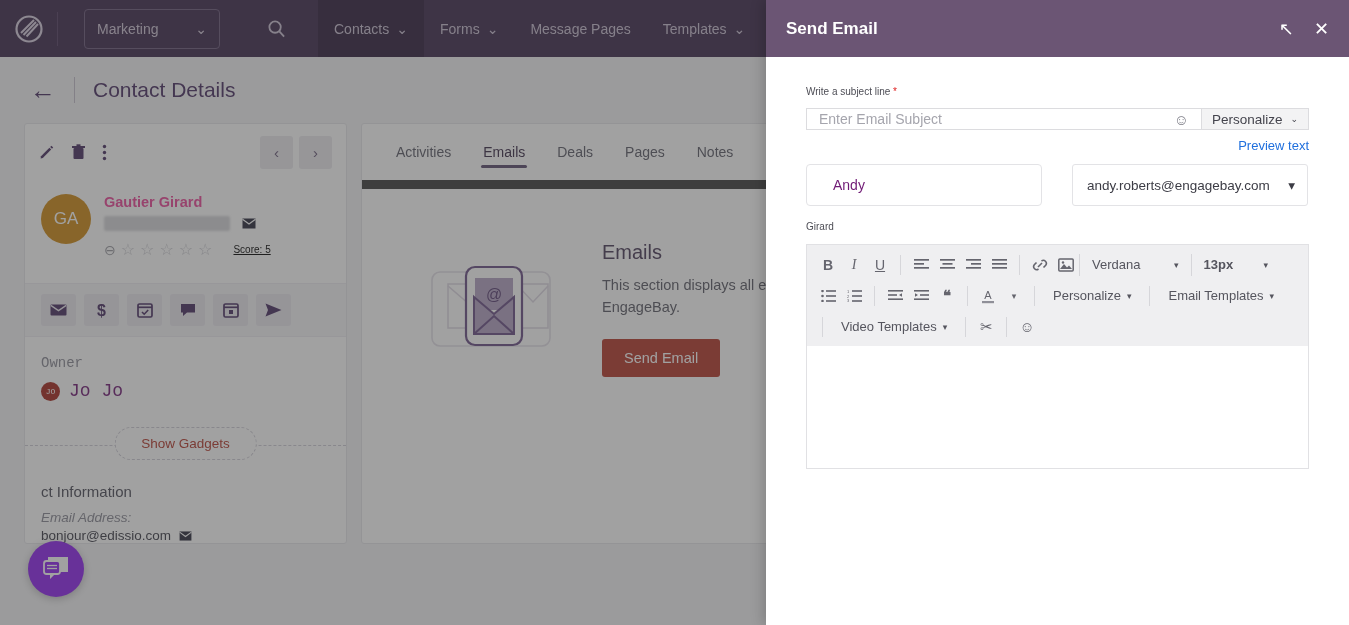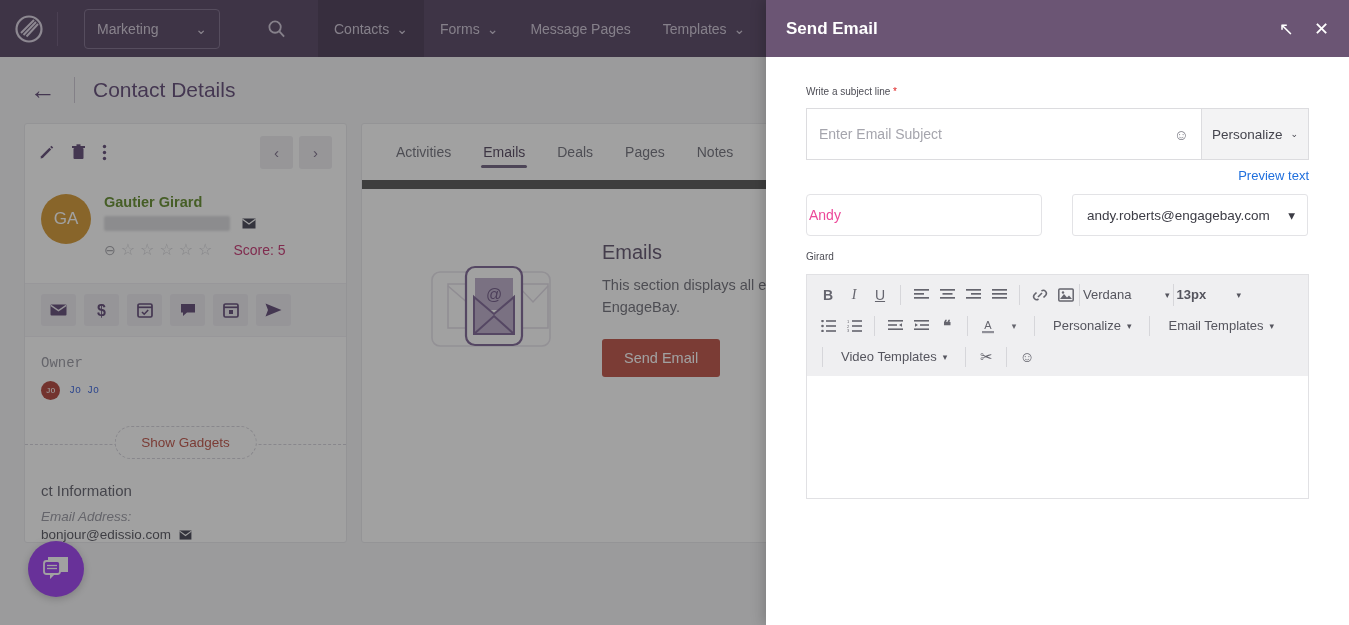--- a/index.html
+++ b/index.html
@@ -55,46 +55,46 @@
   .lc-nav { margin-left: auto; display: flex; gap: 6px; }
   .lc-navbtn {
     width: 33px; height: 33px; background: #ebe9ee; border-radius: 3px;
     display: flex; align-items: center; justify-content: center; color: #6a5a78; font-size: 15px;
   }
   .lc-person { display: flex; padding: 14px 16px 6px 16px; gap: 13px; }
   .avatar {
     width: 50px; height: 50px; border-radius: 50%; background: #cf8a16; color: #fff;
     display: flex; align-items: center; justify-content: center; font-size: 17px; flex: 0 0 50px;
   }
-  .person-name { font-size: 14.5px; font-weight: bold; color: #4d7c0f; }
+  .person-name { font-size: 14.5px; font-weight: bold; color: #ec4899; }
   .blur-mail { width: 126px; height: 15px; background: #d6d6da; border-radius: 2px; margin-top: 6px;
     filter: blur(1.2px); display: inline-block; vertical-align: middle; }
   .mail-row { display: flex; align-items: center; gap: 12px; }
   .mail-badge { color: #2a2a3c; font-size: 12px; margin-top: 6px; }
   .rating-row { display: flex; align-items: center; gap: 5px; margin-top: 9px; }
   .star { color: #c9c9cf; font-size: 16px; }
   .ban { color: #9b9ba2; font-size: 14px; }
-  .score { margin-left: 16px; color: #be185d; font-size: 14px; }
+  .score { margin-left: 16px; color: #000000; font-size: 10px; text-decoration: underline; }
 
   .lc-toolbar {
     display: flex; gap: 8px; padding: 10px 16px; background: #f6f5f8;
     border-top: 1px solid #eeecf1; border-bottom: 1px solid #eeecf1; margin-top: 18px;
   }
   .tool-btn {
     width: 35px; height: 32px; background: #e9e7ee; border-radius: 3px;
     display: flex; align-items: center; justify-content: center; color: #4a2f63;
   }
   .owner-wrap { padding: 18px 16px 4px 16px; font-family: Liberation Mono, monospace; }
   .owner-label { color: #8a8a95; font-size: 14px; }
   .owner-row { display: flex; align-items: center; gap: 9px; margin-top: 10px; }
   .owner-av {
     width: 19px; height: 19px; border-radius: 50%; background: #a5291f; color: #fff;
     font-size: 8px; display: flex; align-items: center; justify-content: center;
   }
-  .owner-name { color: #1d4ed8; font-size: 10px; }
+  .owner-name { color: #701a75; font-size: 18px; }
   .gadget-wrap { position: relative; margin-top: 20px; height: 40px; }
   .gadget-line { position: absolute; top: 20px; left: 0; right: 0; border-top: 1px dashed #cfcdd6; }
   .show-gadgets {
     position: absolute; left: 50%; top: 2px; transform: translateX(-50%);
     border: 1px dashed #cfcdd6; border-radius: 18px; background: #fff;
     padding: 8px 26px; color: #b4392c; font-size: 13.5px; white-space: nowrap;
   }
   .contact-info-head { padding: 18px 16px 4px 16px; color: #4c4c58; font-size: 15px; }
   .ci-label { padding: 6px 16px 0 16px; color: #8a8a95; font-size: 13.5px; font-style: italic; }
   .ci-value { padding: 3px 16px 0 16px; color: #3c3c47; font-size: 13.5px; display: flex; gap: 8px; align-items: center; }
@@ -144,60 +144,60 @@
     padding: 0 20px; flex: 0 0 57px;
   }
   .modal-title { color: #ffffff; font-size: 17px; font-weight: bold; }
   .modal-head-icons { margin-left: auto; display: flex; align-items: center; gap: 20px; }
   .mh-icon { color: #ffffff; font-size: 18px; line-height: 1; }
 
   .modal-body { flex: 1; padding: 14px 40px 0 40px; overflow: hidden; }
   .field-label { color: #4d4d55; font-size: 10px; margin-top: 15px; }
   .req { color: #e02020; }
 
-  .subject-row { display: flex; margin-top: 11px; height: 52px; }
+  .subject-row { display: flex; margin-top: 11px; height: 22px; }
   .subject-box {
     flex: 1; border: 1px solid #dcdcdf; border-right: none; display: flex;
     align-items: center; padding: 0 12px; background: #fff;
   }
   .subject-input {
     flex: 1; border: none; outline: none; font-size: 14px; color: #3c3c45;
     font-family: "Liberation Sans", sans-serif; background: transparent;
   }
   .subject-input::placeholder { color: #a5a5ad; }
   .emoji-ico { color: #7b7b85; font-size: 15px; }
   .personalize-btn {
     width: 108px; border: 1px solid #dcdcdf; background: #f3f3f4;
     display: flex; align-items: center; justify-content: center; gap: 8px;
     color: #44444d; font-size: 13.5px;
   }
   .preview-link { text-align: right; margin-top: 8px; color: #1f6fdd; font-size: 13px; }
 
   .from-row { display: flex; gap: 30px; margin-top: 11px; }
   .from-name {
     width: 236px; height: 42px; border: 1px solid #e3e3e6; border-radius: 4px;
-    display: flex; align-items: center; padding: 0 2px; color: #ec4899; font-size: 14px;
+    display: flex; align-items: center; padding: 0 26px; color: #701a75; font-size: 14px;
   }
   .from-email {
     width: 236px; height: 42px; border: 1px solid #e3e3e6; border-radius: 3px;
     display: flex; align-items: center; padding: 0 12px 0 14px;
     color: #3c3c45; font-size: 13.5px; justify-content: space-between;
   }
 
   .editor { margin-top: 12px; border: 1px solid #e1e1e4; }
   .rt-toolbar { background: #efeff1; padding: 4px 8px; }
   .rt-row { display: flex; align-items: center; height: 31px; gap: 0; }
   .rt-btn {
     min-width: 26px; height: 26px; display: flex; align-items: center; justify-content: center;
     color: #65656e; font-size: 14px; padding: 0 5px;
   }
   .rt-sep { width: 1px; height: 20px; background: #d6d6da; margin: 0 7px; }
   .rt-select {
     display: flex; align-items: center; gap: 8px; color: #55555e; font-size: 13px;
-    border-left: 1px solid #d6d6da; padding: 0 3px; height: 22px;
+    border-left: 1px solid #d6d6da; padding: 0 12px; height: 22px;
   }
   .rt-select .w1 { width: 74px; }
   .rt-select .w2 { width: 52px; font-weight: bold; }
   .rt-drop { display: flex; align-items: center; gap: 6px; color: #55555e; font-size: 13px; padding: 0 11px; }
   .rt-caret { font-size: 9px; }
   .editor-canvas { height: 122px; background: #ffffff; }
   .modal-foot { height: 68px; background: #ffffff; }
 
   svg { display: block; }
 </style>

